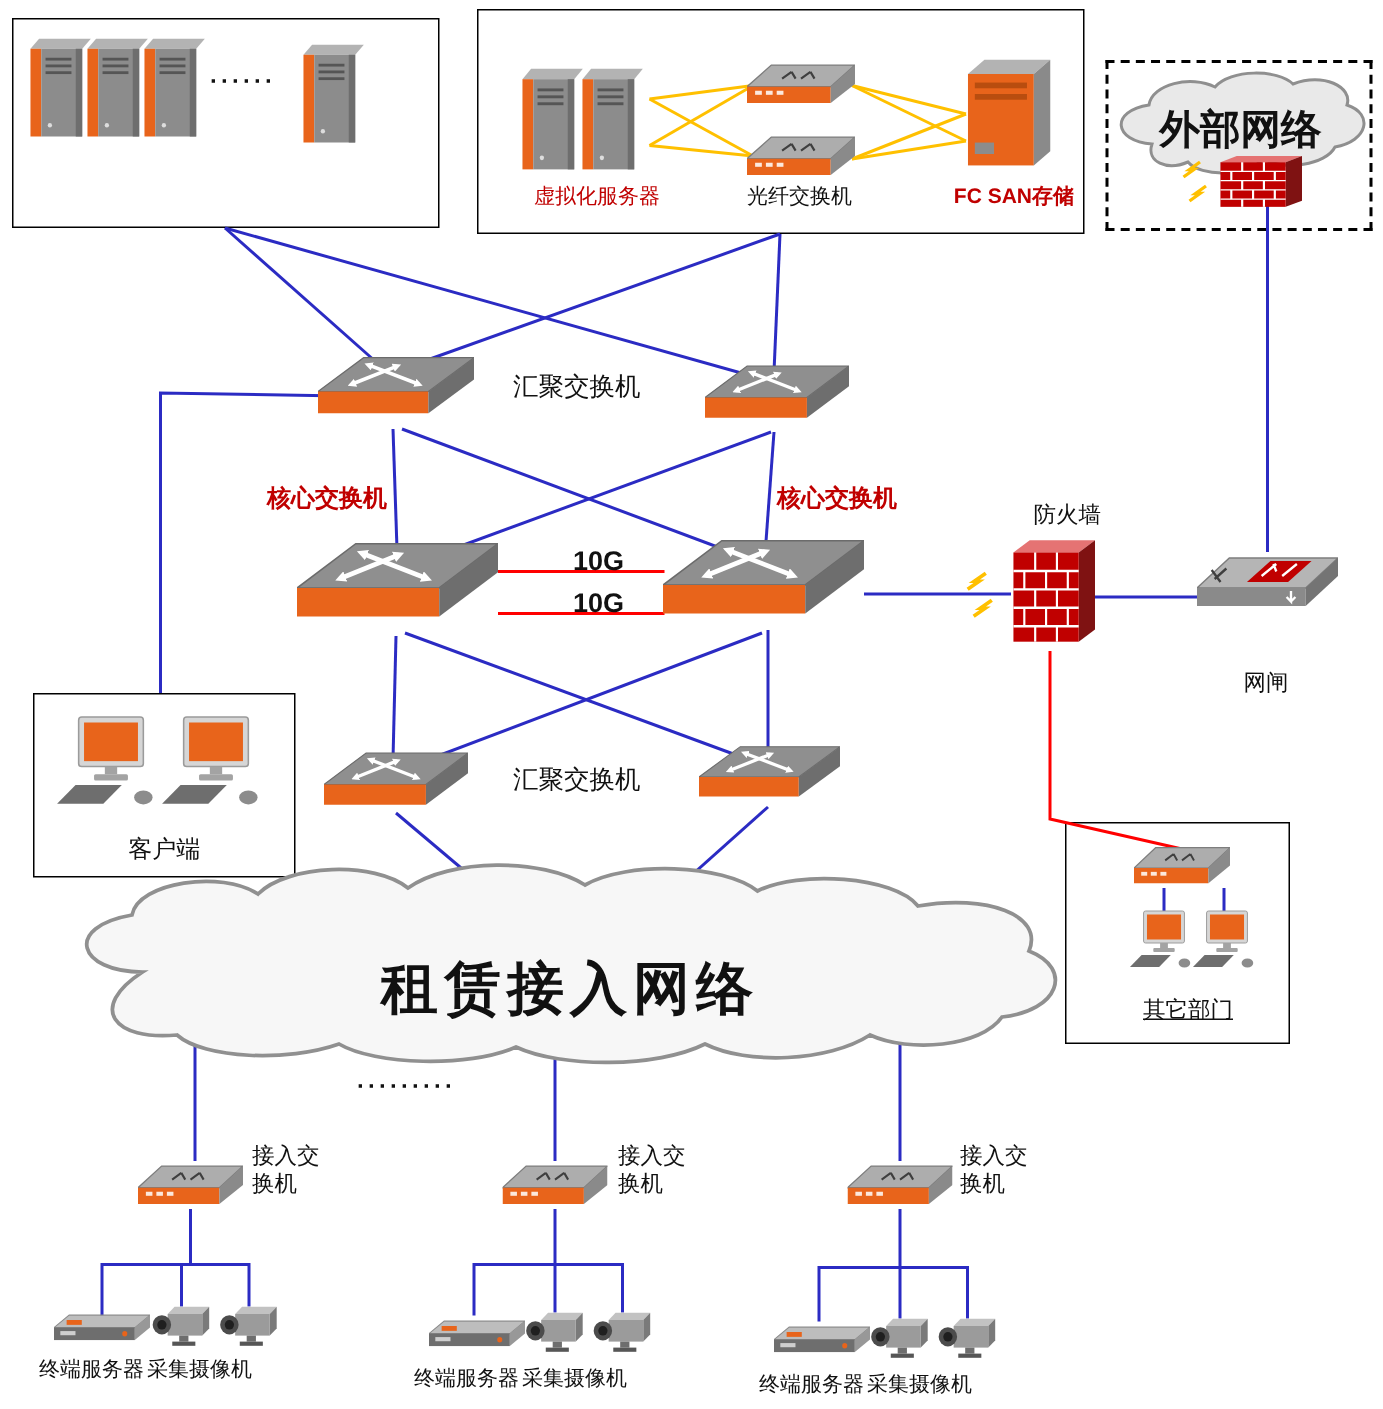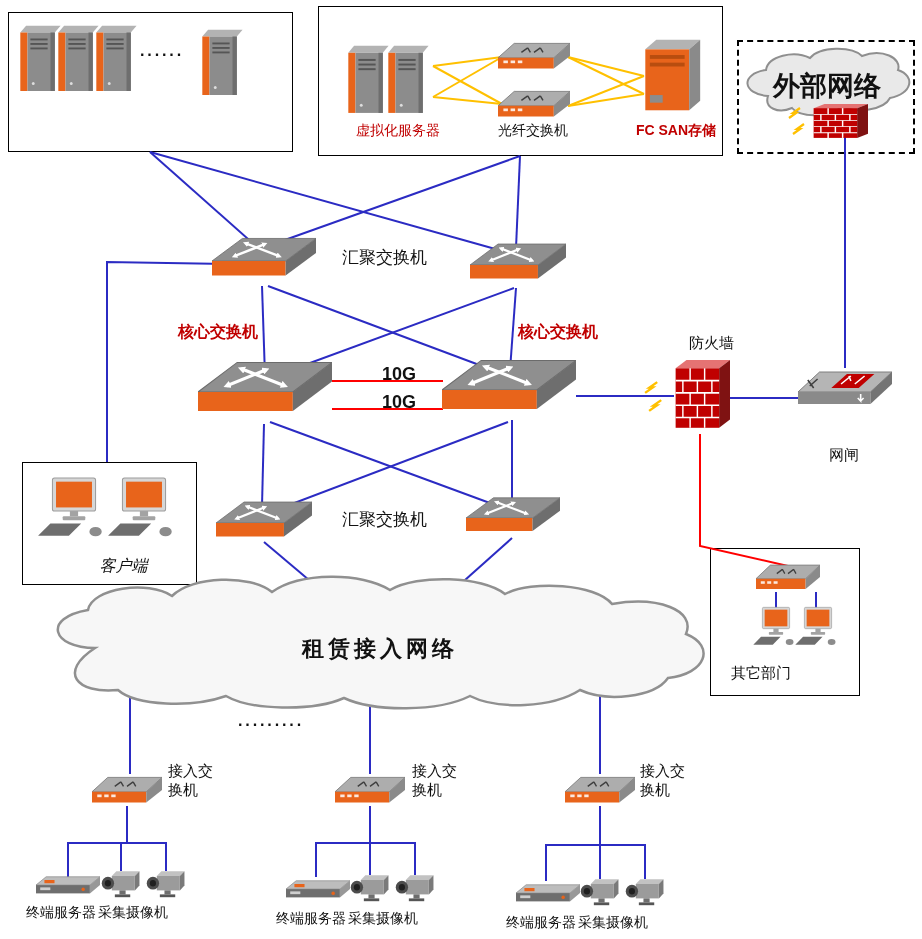--- a/index.html
+++ b/index.html
@@ -12,21 +12,21 @@
   .lbl { position:absolute; z-index:3; font-size:15px; color:#111; white-space:nowrap; }
   .center { text-align:center; }
   .wrap { white-space:normal; line-height:1.25; }
   .bold { font-weight:bold; }
   .red { color:#c00000; }
   .sz12 { font-size:18px; }
   .sz14 { font-size:14px; }
   .sz16 { font-size:16px; }
   .sz17 { font-size:17px; }
   .sz21 { font-size:27px; }
-  .sz30 { font-size:22px; letter-spacing:4px; }
+  .sz30 { font-size:38px; letter-spacing:4px; }
   .dots { font-weight:bold; letter-spacing:2px; font-size:16px; }
 </style>
 </head>
 <body>
 
 <div class="canvas">
 
   <div class="box" style="left:8px; top:12px; width:285px; height:140px;"></div>
   <div class="box" style="left:318px; top:6px; width:405px; height:150px;"></div>
   <div class="box dashed" style="left:737px; top:40px; width:178px; height:114px;"></div>
@@ -267,22 +267,22 @@
 
   <div class="lbl sz17" style="left:342px; top:246px;">汇聚交换机</div>
   <div class="lbl sz16 bold red" style="left:178px; top:322px;">核心交换机</div>
   <div class="lbl sz16 bold red" style="left:518px; top:322px;">核心交换机</div>
   <div class="lbl sz12 bold" style="left:382px; top:364px;">10G</div>
   <div class="lbl sz12 bold" style="left:382px; top:392px;">10G</div>
   <div class="lbl center" style="left:674px; top:334px; width:60px;text-align:right;">防火墙</div>
   <div class="lbl center" style="left:814px; top:446px; width:60px;">网闸</div>
   <div class="lbl sz17" style="left:342px; top:508px;">汇聚交换机</div>
 
-  <div class="lbl sz16 center" style="left:36px; top:556px; width:175px;font-style:italic;">客户端</div>
-  <div class="lbl center" style="left:686px; top:664px; width:150px;">其它部门</div>
+  <div class="lbl sz16 center" style="left:22px; top:556px; width:175px;">客户端</div>
+  <div class="lbl center" style="left:717px; top:664px; width:150px;text-decoration:underline;">其它部门</div>
 
   <div class="lbl sz30 bold center" style="left:225px; top:634px; width:310px;">租赁接入网络</div>
   <div class="lbl dots" style="left:238px; top:716px; width:90px;">·········</div>
 
   <div class="lbl wrap" style="left:168px; top:762px; width:52px;">接入交换机</div>
   <div class="lbl wrap" style="left:412px; top:762px; width:52px;">接入交换机</div>
   <div class="lbl wrap" style="left:640px; top:762px; width:52px;">接入交换机</div>
 
   <div class="lbl sz14" style="left:26px; top:904px;">终端服务器</div>
   <div class="lbl sz14" style="left:98px; top:904px;">采集摄像机</div>

